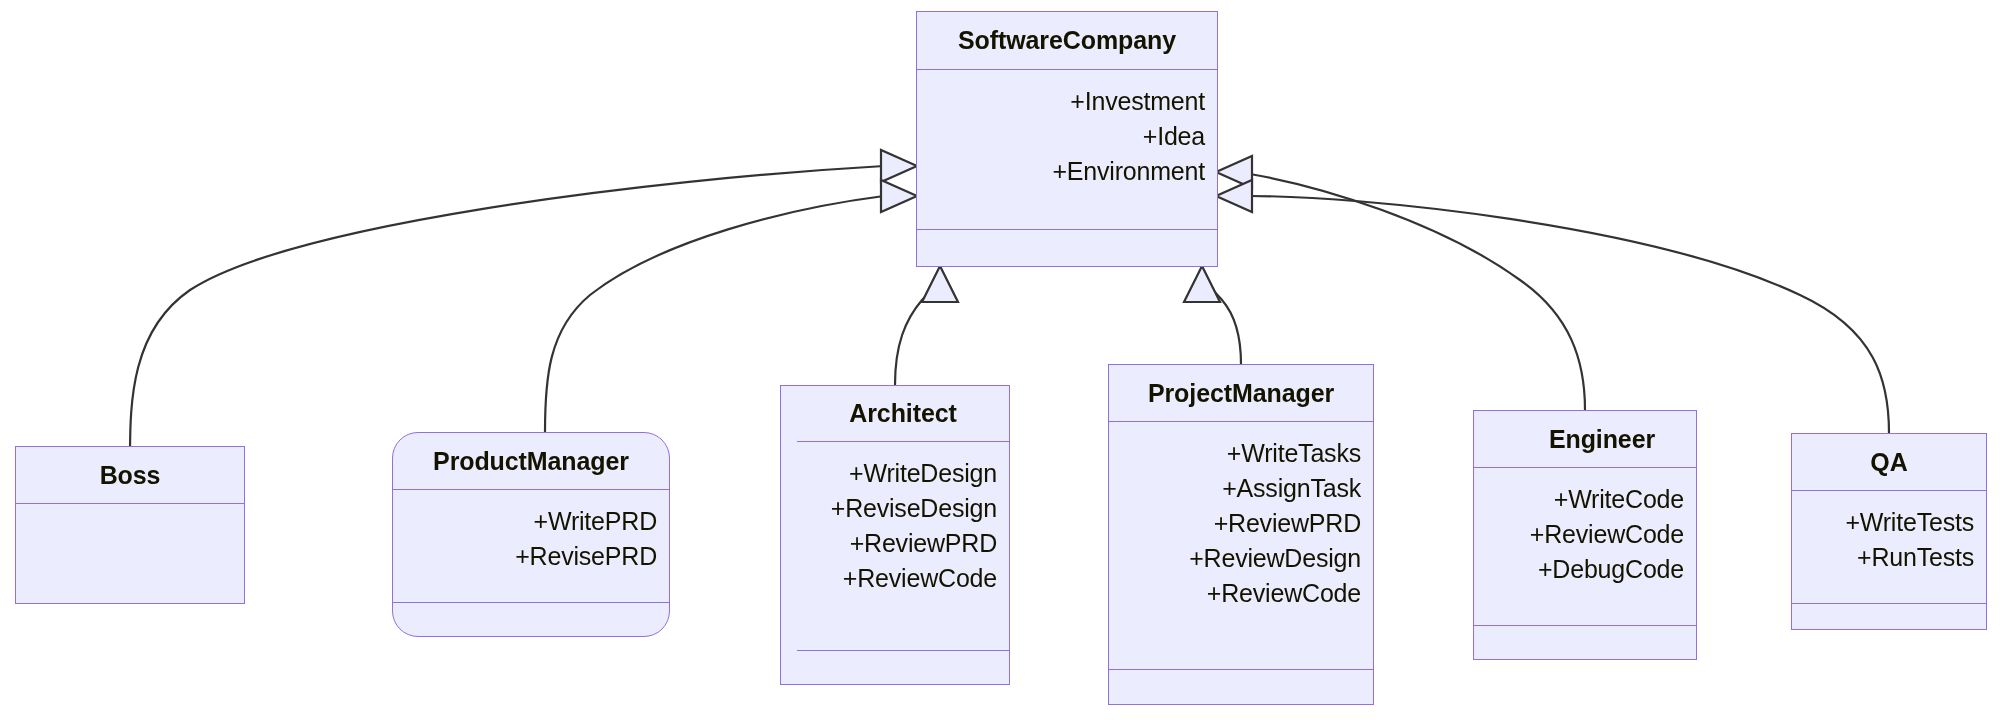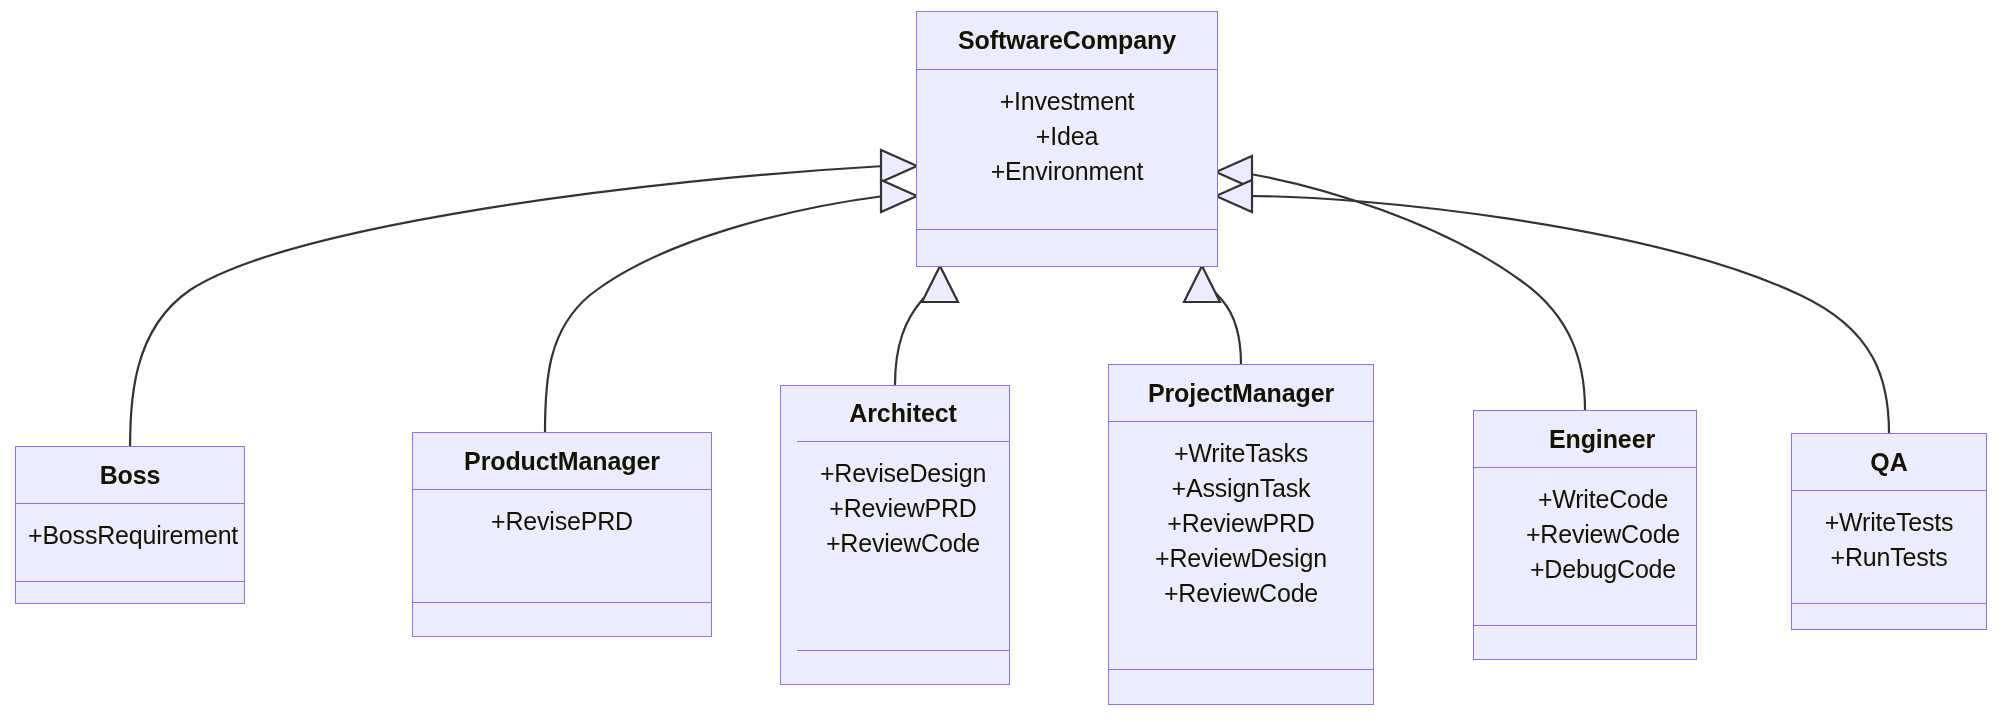--- a/index.html
+++ b/index.html
@@ -49,21 +49,21 @@
     justify-content: center;
     letter-spacing: -0.1px;
   }
   .class-attrs-row {
     box-sizing: border-box;
     border-bottom: 1.6px solid #9370DB;
     padding: 14px 12px 13px 12px;
     color: #131300;
     font-size: 25px;
     line-height: 35px;
-    text-align: center;
+    text-align: right;
   }
   .class-methods-row {
     box-sizing: border-box;
     flex: 1 1 auto;
     min-height: 20px;
   }
   .member-line {
     white-space: nowrap;
     letter-spacing: -0.2px;
   }
@@ -111,41 +111,40 @@
       <div class="member-line">+Idea</div>
       <div class="member-line">+Environment</div>
     </div>
     <div class="class-methods-row"></div>
   </div>
 
   <div class="uml-class" style="left:15px; top:446px; width:230px; height:158px;">
     <div class="class-title-row" style="height:57px;">
       <span>Boss</span>
     </div>
-    <div class="class-attrs-row" style="height:78px;">
-      <div class="member-line">+BossRequirement</div>
-    </div>
     <div class="class-methods-row"></div>
   </div>
 
-  <div class="uml-class" style="left:412px; top:432px; width:300px; height:205px;">
+  <div class="uml-class" style="left:392px; top:432px; width:278px; height:205px;border-radius:26px;">
     <div class="class-title-row" style="height:57px;">
       <span>ProductManager</span>
     </div>
     <div class="class-attrs-row" style="height:113px;">
+      <div class="member-line">+WritePRD</div>
       <div class="member-line">+RevisePRD</div>
     </div>
     <div class="class-methods-row"></div>
   </div>
 
   <div class="uml-class" style="left:780px; top:385px; width:230px; height:300px;padding-left:16px;">
     <div class="class-title-row" style="height:56px;">
       <span>Architect</span>
     </div>
     <div class="class-attrs-row" style="height:209px;">
+      <div class="member-line">+WriteDesign</div>
       <div class="member-line">+ReviseDesign</div>
       <div class="member-line">+ReviewPRD</div>
       <div class="member-line">+ReviewCode</div>
     </div>
     <div class="class-methods-row"></div>
   </div>
 
   <div class="uml-class" style="left:1108px; top:364px; width:266px; height:341px;">
     <div class="class-title-row" style="height:57px;">
       <span>ProjectManager</span>

